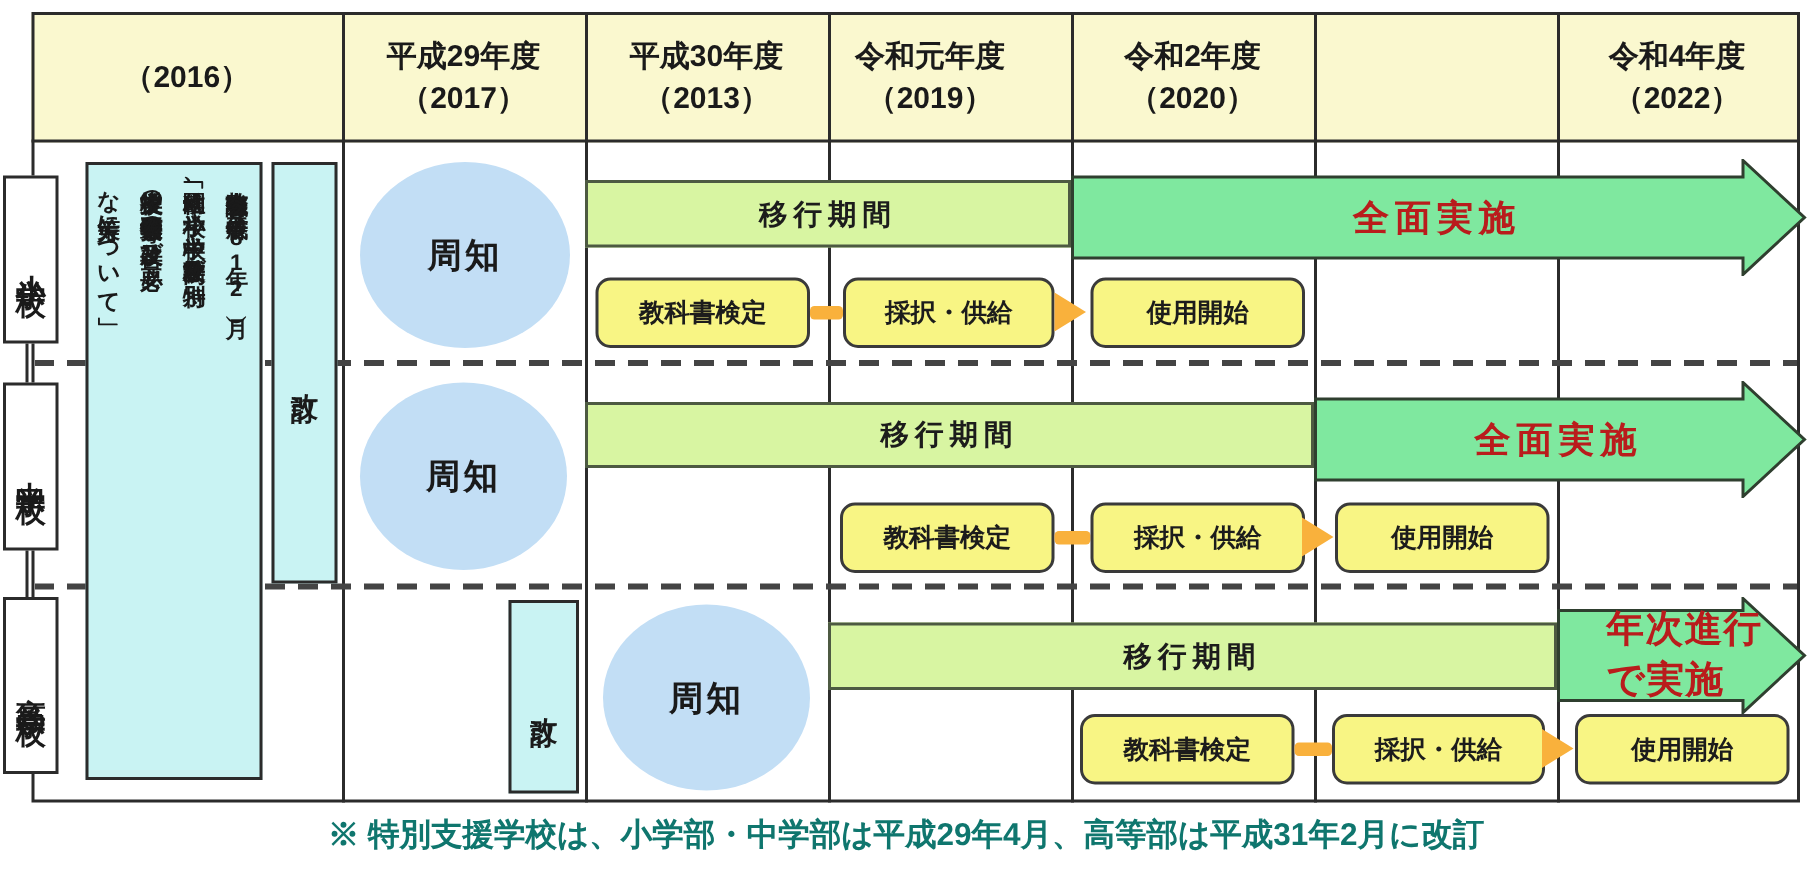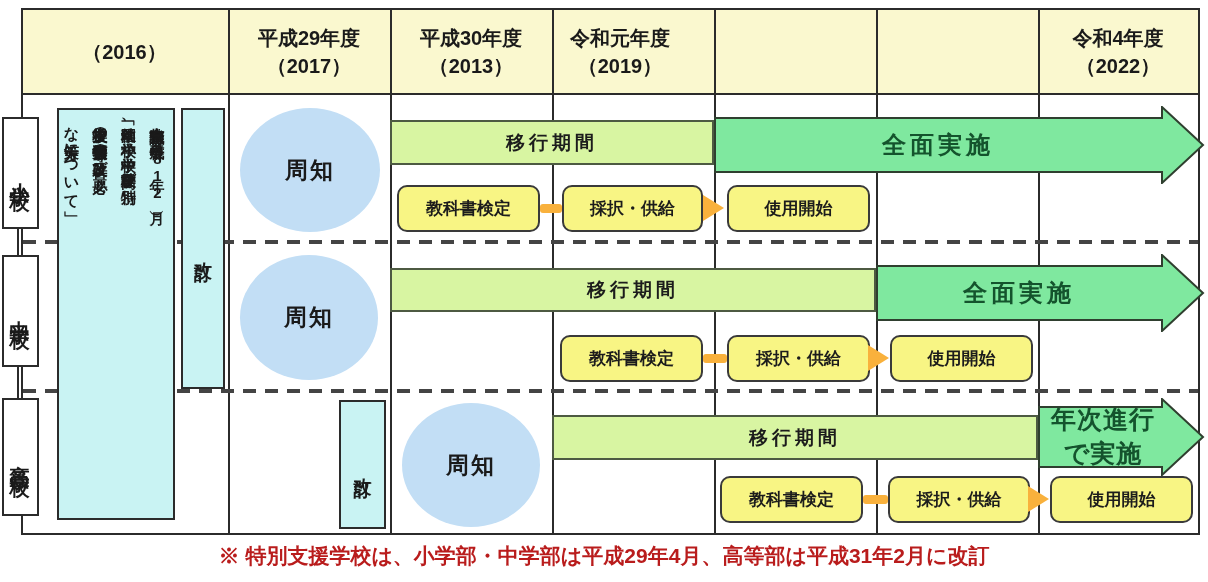--- a/index.html
+++ b/index.html
@@ -35,34 +35,34 @@
   
   .circle{background:#c2def5;border-radius:50%;display:flex;align-items:center;justify-content:center;
     font-size:23px;font-weight:bold;letter-spacing:2px;}
   
   .transition-bar{background:#d8f5a2;border:2px solid #4d5a42;box-sizing:border-box;
     display:flex;align-items:center;justify-content:center;
     font-size:19px;font-weight:bold;letter-spacing:4px;color:#1c1c1c;}
   
   .arrow-wrap{overflow:visible;}
   .arrow-label{position:absolute;top:0;height:100%;display:flex;align-items:center;justify-content:center;
-    font-weight:bold;color:#14532d;text-align:center;white-space:pre-line;}
+    font-weight:bold;color:#b91c1c;text-align:left;white-space:pre-line;margin-left:20px;}
   .arrow-label.big{font-size:24px;letter-spacing:4px;}
   .arrow-label.small{font-size:25px;line-height:1.35;letter-spacing:1px;}
   
   .process-box{background:#f8f584;border:2px solid #3a3a3a;border-radius:10px;box-sizing:border-box;
     height:47px;display:flex;align-items:center;justify-content:center;
     font-size:17px;font-weight:bold;color:#1c1c1c;}
   
   .conn-bar{height:9px;background:#f9b13c;border-radius:3px;}
   .conn-tri{width:0;height:0;border-top:13px solid transparent;border-bottom:13px solid transparent;
     border-left:21px solid #f9b13c;}
   
   .footnote{left:0;top:542px;width:1208px;text-align:center;
-    font-size:21px;font-weight:bold;color:#b91c1c;}
+    font-size:21px;font-weight:bold;color:#0f766e;}
 </style>
 </head>
 <body>
 
 <div id="canvas">
 
   <div class="abs header-bg"></div>
 
   <div class="abs hcell" style="left:21px;width:207px;">
     <div>（2016）</div>
@@ -71,20 +71,24 @@
     <div>平成29年度</div>
     <div>（2017）</div>
   </div>
   <div class="abs hcell" style="left:390px;width:162px;">
     <div>平成30年度</div>
     <div>（2013）</div>
   </div>
   <div class="abs hcell" style="left:552px;width:136px;">
     <div>令和元年度</div>
     <div>（2019）</div>
+  </div>
+  <div class="abs hcell" style="left:714px;width:162px;">
+    <div>令和2年度</div>
+    <div>（2020）</div>
   </div>
   <div class="abs hcell" style="left:1038px;width:160px;">
     <div>令和4年度</div>
     <div>（2022）</div>
   </div>
 
   <div class="abs vline" style="left:228px;"></div>
   <div class="abs vline" style="left:390px;"></div>
   <div class="abs vline" style="left:552px;"></div>
   <div class="abs vline" style="left:714px;"></div>

